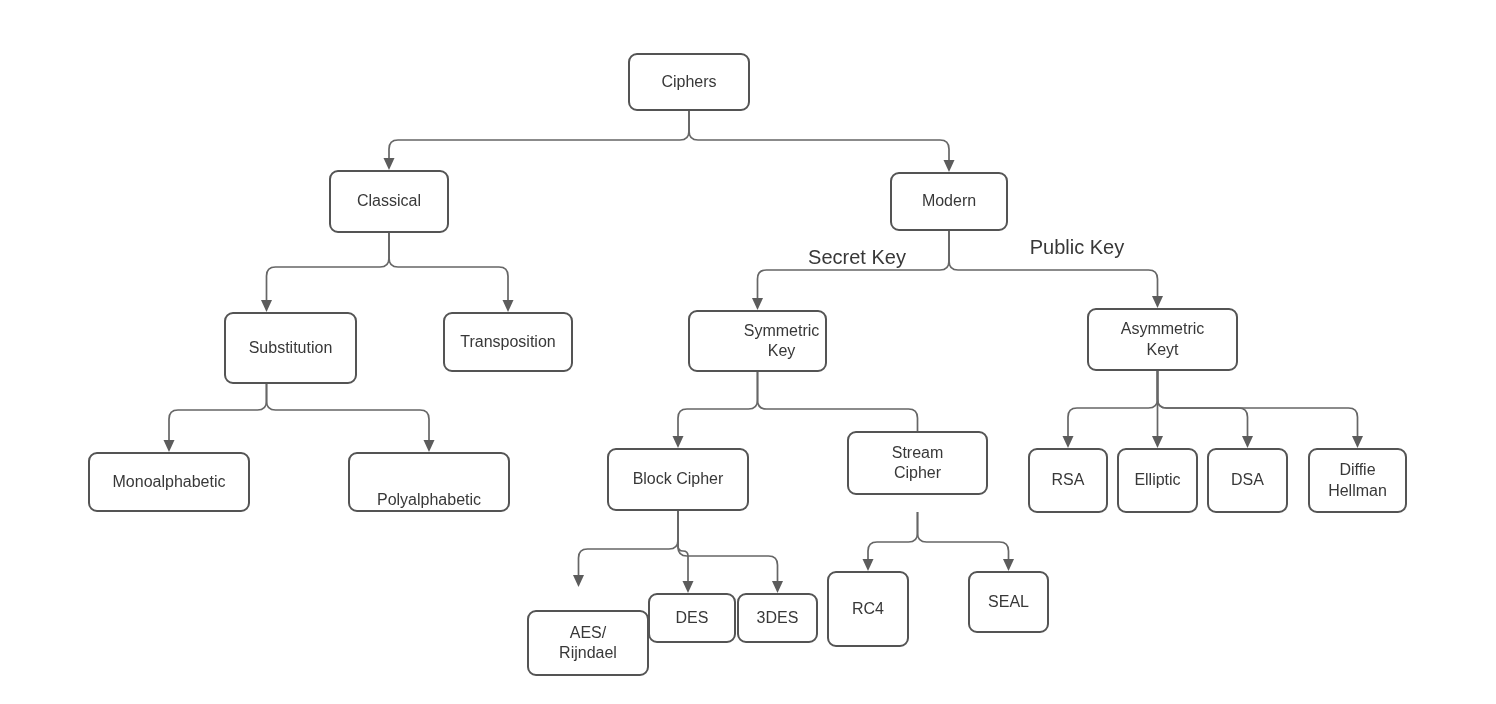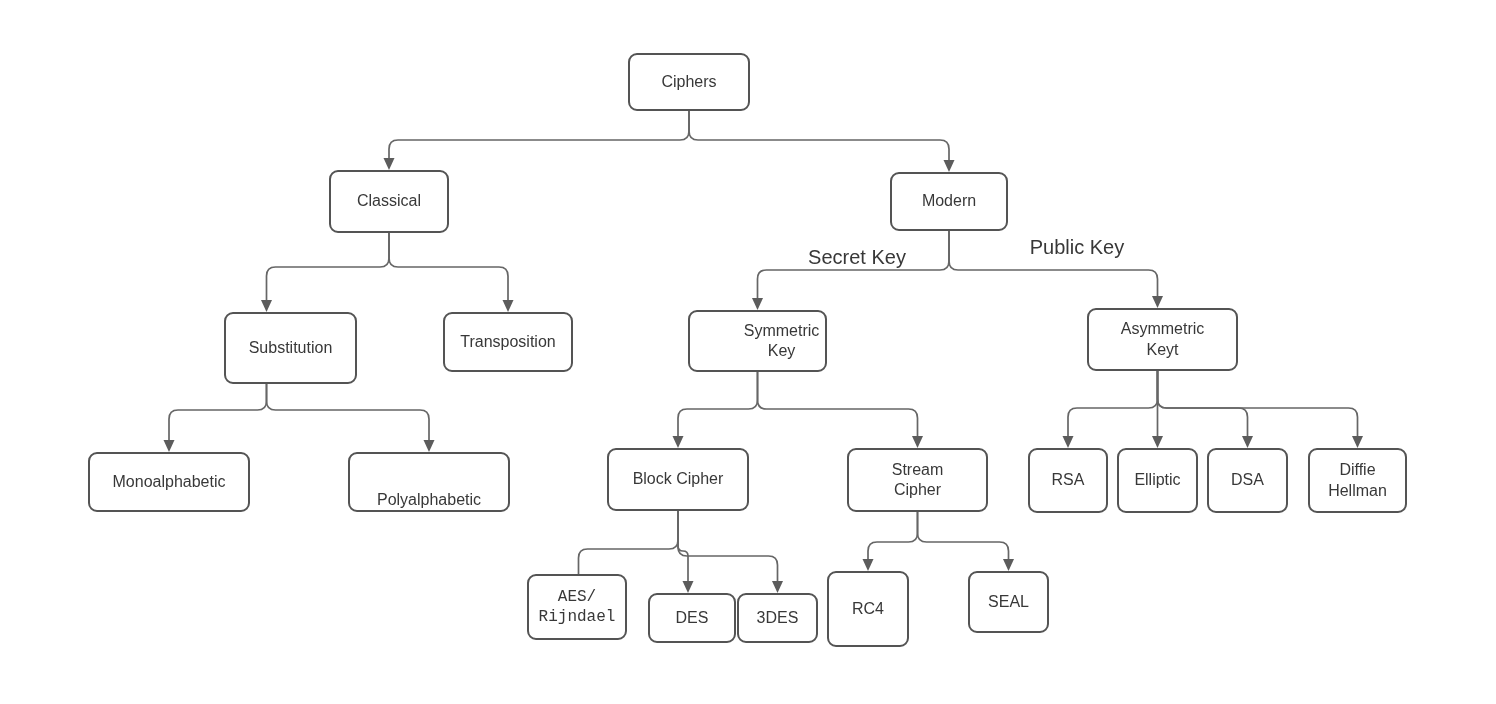--- a/index.html
+++ b/index.html
@@ -165,38 +165,38 @@
       </div>
       <div class="node" style="left: 88px; top: 452px; width: 162px; height: 60px;">
         <span class="node-label">Monoalphabetic</span>
       </div>
       <div class="node" style="left: 348px; top: 452px; width: 162px; height: 60px; align-items: flex-end;">
         <span class="node-label">Polyalphabetic</span>
       </div>
       <div class="node" style="left: 607px; top: 448px; width: 142px; height: 63px; justify-content: center;">
         <span class="node-label">Block Cipher</span>
       </div>
-      <div class="node" style="left: 847px; top: 448px; width: 141px; height: 64px;">
+      <div class="node" style="left: 847px; top: 431px; width: 141px; height: 64px;">
         <span class="node-label">Stream
 Cipher</span>
       </div>
       <div class="node" style="left: 1028px; top: 448px; width: 80px; height: 65px;">
         <span class="node-label">RSA</span>
       </div>
       <div class="node" style="left: 1117px; top: 448px; width: 81px; height: 65px;">
         <span class="node-label">Elliptic</span>
       </div>
       <div class="node" style="left: 1207px; top: 448px; width: 81px; height: 65px;">
         <span class="node-label">DSA</span>
       </div>
       <div class="node" style="left: 1308px; top: 448px; width: 99px; height: 65px;">
         <span class="node-label">Diffie
 Hellman</span>
       </div>
-      <div class="node" style="left: 527px; top: 574px; width: 100px; height: 66px; font-family: Liberation Mono, monospace;">
+      <div class="node" style="left: 527px; top: 610px; width: 122px; height: 66px;">
         <span class="node-label">AES/
 Rijndael</span>
       </div>
       <div class="node" style="left: 648px; top: 593px; width: 88px; height: 50px;">
         <span class="node-label">DES</span>
       </div>
       <div class="node" style="left: 737px; top: 593px; width: 81px; height: 50px;">
         <span class="node-label">3DES</span>
       </div>
       <div class="node" style="left: 827px; top: 571px; width: 82px; height: 76px;">

